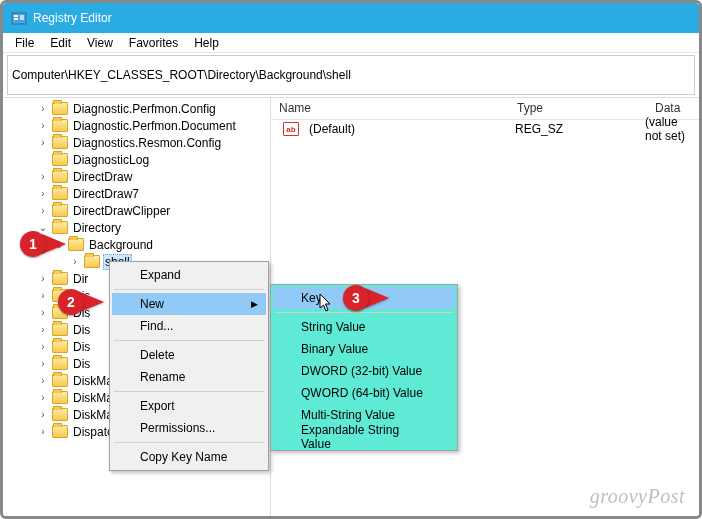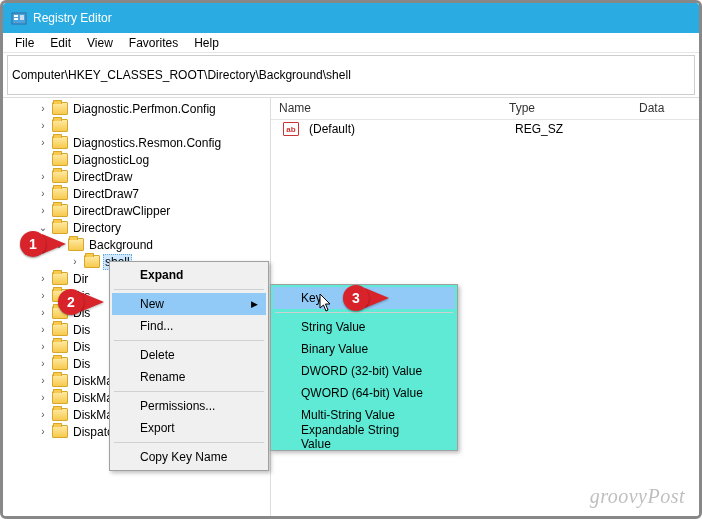--- a/index.html
+++ b/index.html
@@ -7,41 +7,41 @@
 .window { width: 100%; height: 100%; display: flex; flex-direction: column; background: #fff; }
 .titlebar { background: #2aace3; color: #fff; height: 30px; display: flex; align-items: center; padding: 0 8px; text-align: right; }
 .titlebar .icon { width: 16px; height: 16px; margin-right: 6px; display: inline-flex; align-items: center; justify-content: center; }
 .titlebar .title { font-size: 12px; }
 .menubar { height: 20px; display: flex; align-items: center; padding: 2px 4px; gap: 0; border-bottom: 1px solid #e5e5e5; }
 .menubar span { padding: 2px 8px; cursor: default; }
 .addrbar { height: 40px; border: 1px solid #ccc; margin: 2px 4px; padding: 2px 4px; font-size: 12px; display: flex; align-items: center; }
 .content { flex: 1; display: flex; overflow: hidden; border-top: 1px solid #ddd; }
 .tree { width: 268px; border-right: 1px solid #ddd; overflow: hidden; padding-top: 2px; }
 .list { flex: 1; overflow: hidden; }
-.list-header { display: flex; height: 22px; border-bottom: 1px solid #e5e5e5; }
+.list-header { display: flex; height: 22px; border-bottom: 1px solid #e5e5e5; gap: 8px; }
 .list-header div { padding: 3px 8px; font-size: 12px; color: #333; }
 .col-name { width: 230px; }
 .col-type { width: 130px; }
 .col-data { flex: 1; }
 .list-row { display: flex; height: 18px; align-items: center; }
 .list-row .cell { padding: 0 8px; font-size: 12px; }
 .val-icon { width: 16px; height: 14px; margin-left: 12px; margin-right: 2px; border: 1px solid #c33; background: #fff; display: inline-flex; align-items: center; justify-content: center; font-size: 8px; color: #c33; font-weight: bold; border-radius: 1px; }
 .tree-row { display: flex; align-items: center; height: 17px; padding-left: 4px; white-space: nowrap; }
 .tree-row .exp { width: 12px; text-align: center; color: #555; font-size: 10px; cursor: default; user-select: none; }
 .tree-row .folder { width: 16px; height: 13px; background: linear-gradient(#ffe9a6, #f7ca4d); border: 1px solid #d6a72a; border-radius: 1px; margin: 0 3px; position: relative; }
 .tree-row .folder::before { content: ""; position: absolute; top: -3px; left: 0; width: 7px; height: 3px; background: #f7ca4d; border: 1px solid #d6a72a; border-bottom: none; border-radius: 1px 1px 0 0; }
 .tree-row .label { font-size: 12px; padding: 0 2px; }
 .tree-row.selected .label { background: #cde8ff; border: 1px dotted #6aa5da; padding: 0 1px; }
 .indent-1 { padding-left: 34px; }
 .indent-2 { padding-left: 50px; }
 .indent-3 { padding-left: 66px; }
 .ctx-menu { position: absolute; background: #f0f0f0; border: 1px solid #a0a0a0; box-shadow: 2px 2px 4px rgba(0,0,0,.25); padding: 2px; }
 .ctx-item { height: 22px; display: flex; align-items: center; padding: 0 30px 0 28px; font-size: 12px; cursor: default; position: relative; }
 .ctx-item.hover { background: #91c9f7; }
-.ctx-item.bold { font-weight: bold; }
+.ctx-item.bold { font-weight: normal; }
 .ctx-item .arrow { position: absolute; right: 8px; font-size: 9px; }
 .ctx-sep { height: 1px; background: #d0d0d0; margin: 3px 2px; }
 .submenu { position: absolute; background: #5eead4; border: 1px solid #a0a0a0; box-shadow: 2px 2px 4px rgba(0,0,0,.25); padding: 2px; }
 .callout { position: absolute; display: flex; align-items: center; }
 .callout .pin { background: #d8232a; color: #fff; font-weight: bold; font-size: 14px; border-radius: 50%; width: 26px; height: 26px; display: flex; align-items: center; justify-content: center; box-shadow: 0 1px 2px rgba(0,0,0,.4); position: relative; z-index: 2; }
 .callout .tail { width: 0; height: 0; border-top: 10px solid transparent; border-bottom: 10px solid transparent; border-left: 24px solid #d8232a; margin-left: -4px; filter: drop-shadow(0 1px 1px rgba(0,0,0,.3)); }
 .watermark { position: absolute; right: 14px; bottom: 8px; font-size: 20px; color: #bfbfbf; font-style: italic; font-family: Georgia, serif; letter-spacing: .5px; }
 .cursor-arrow { position: absolute; width: 14px; height: 20px; pointer-events: none; }
 </style>
 </head>
@@ -76,20 +76,21 @@
   <div class="content">
     <div class="tree" id="tree">
         <div class="tree-row indent-1">
           <span class="exp">›</span>
           <span class="folder"></span>
           <span class="label">Diagnostic.Perfmon.Config</span>
         </div>
         <div class="tree-row indent-1">
           <span class="exp">›</span>
           <span class="folder"></span>
+          <span class="label">Diagnostic.Perfmon.Document</span>
         </div>
         <div class="tree-row indent-1">
           <span class="exp">›</span>
           <span class="folder"></span>
           <span class="label">Diagnostics.Resmon.Config</span>
         </div>
         <div class="tree-row indent-1">
           <span class="exp"></span>
           <span class="folder"></span>
           <span class="label">DiagnosticLog</span>
@@ -178,36 +179,37 @@
     <div class="list">
       <div class="list-header">
         <div class="col-name">Name</div>
         <div class="col-type">Type</div>
         <div class="col-data">Data</div>
       </div>
       <div class="list-row">
         <span class="val-icon">ab</span>
         <span class="cell col-name" style="width:206px">(Default)</span>
         <span class="cell col-type">REG_SZ</span>
+        <span class="cell col-data">(value not set)</span>
       </div>
     </div>
   </div>
 </div>
 
 <div class="ctx-menu" style="left:106px; top:258px; width:160px;" id="ctx">
     <div class="ctx-item bold">Expand</div>
     <div class="ctx-sep"></div>
     <div class="ctx-item hover">New<span class="arrow">▶</span></div>
     <div class="ctx-item">Find...</div>
     <div class="ctx-sep"></div>
     <div class="ctx-item">Delete</div>
     <div class="ctx-item">Rename</div>
     <div class="ctx-sep"></div>
+    <div class="ctx-item">Export</div>
     <div class="ctx-item">Permissions...</div>
-    <div class="ctx-item">Export</div>
     <div class="ctx-sep"></div>
     <div class="ctx-item">Copy Key Name</div>
   </div>
 
 <div class="submenu" style="left:267px; top:281px; width:188px;" id="submenu">
     <div class="ctx-item hover">Key</div>
     <div class="ctx-sep"></div>
     <div class="ctx-item">String Value</div>
     <div class="ctx-item">Binary Value</div>
     <div class="ctx-item">DWORD (32-bit) Value</div>

